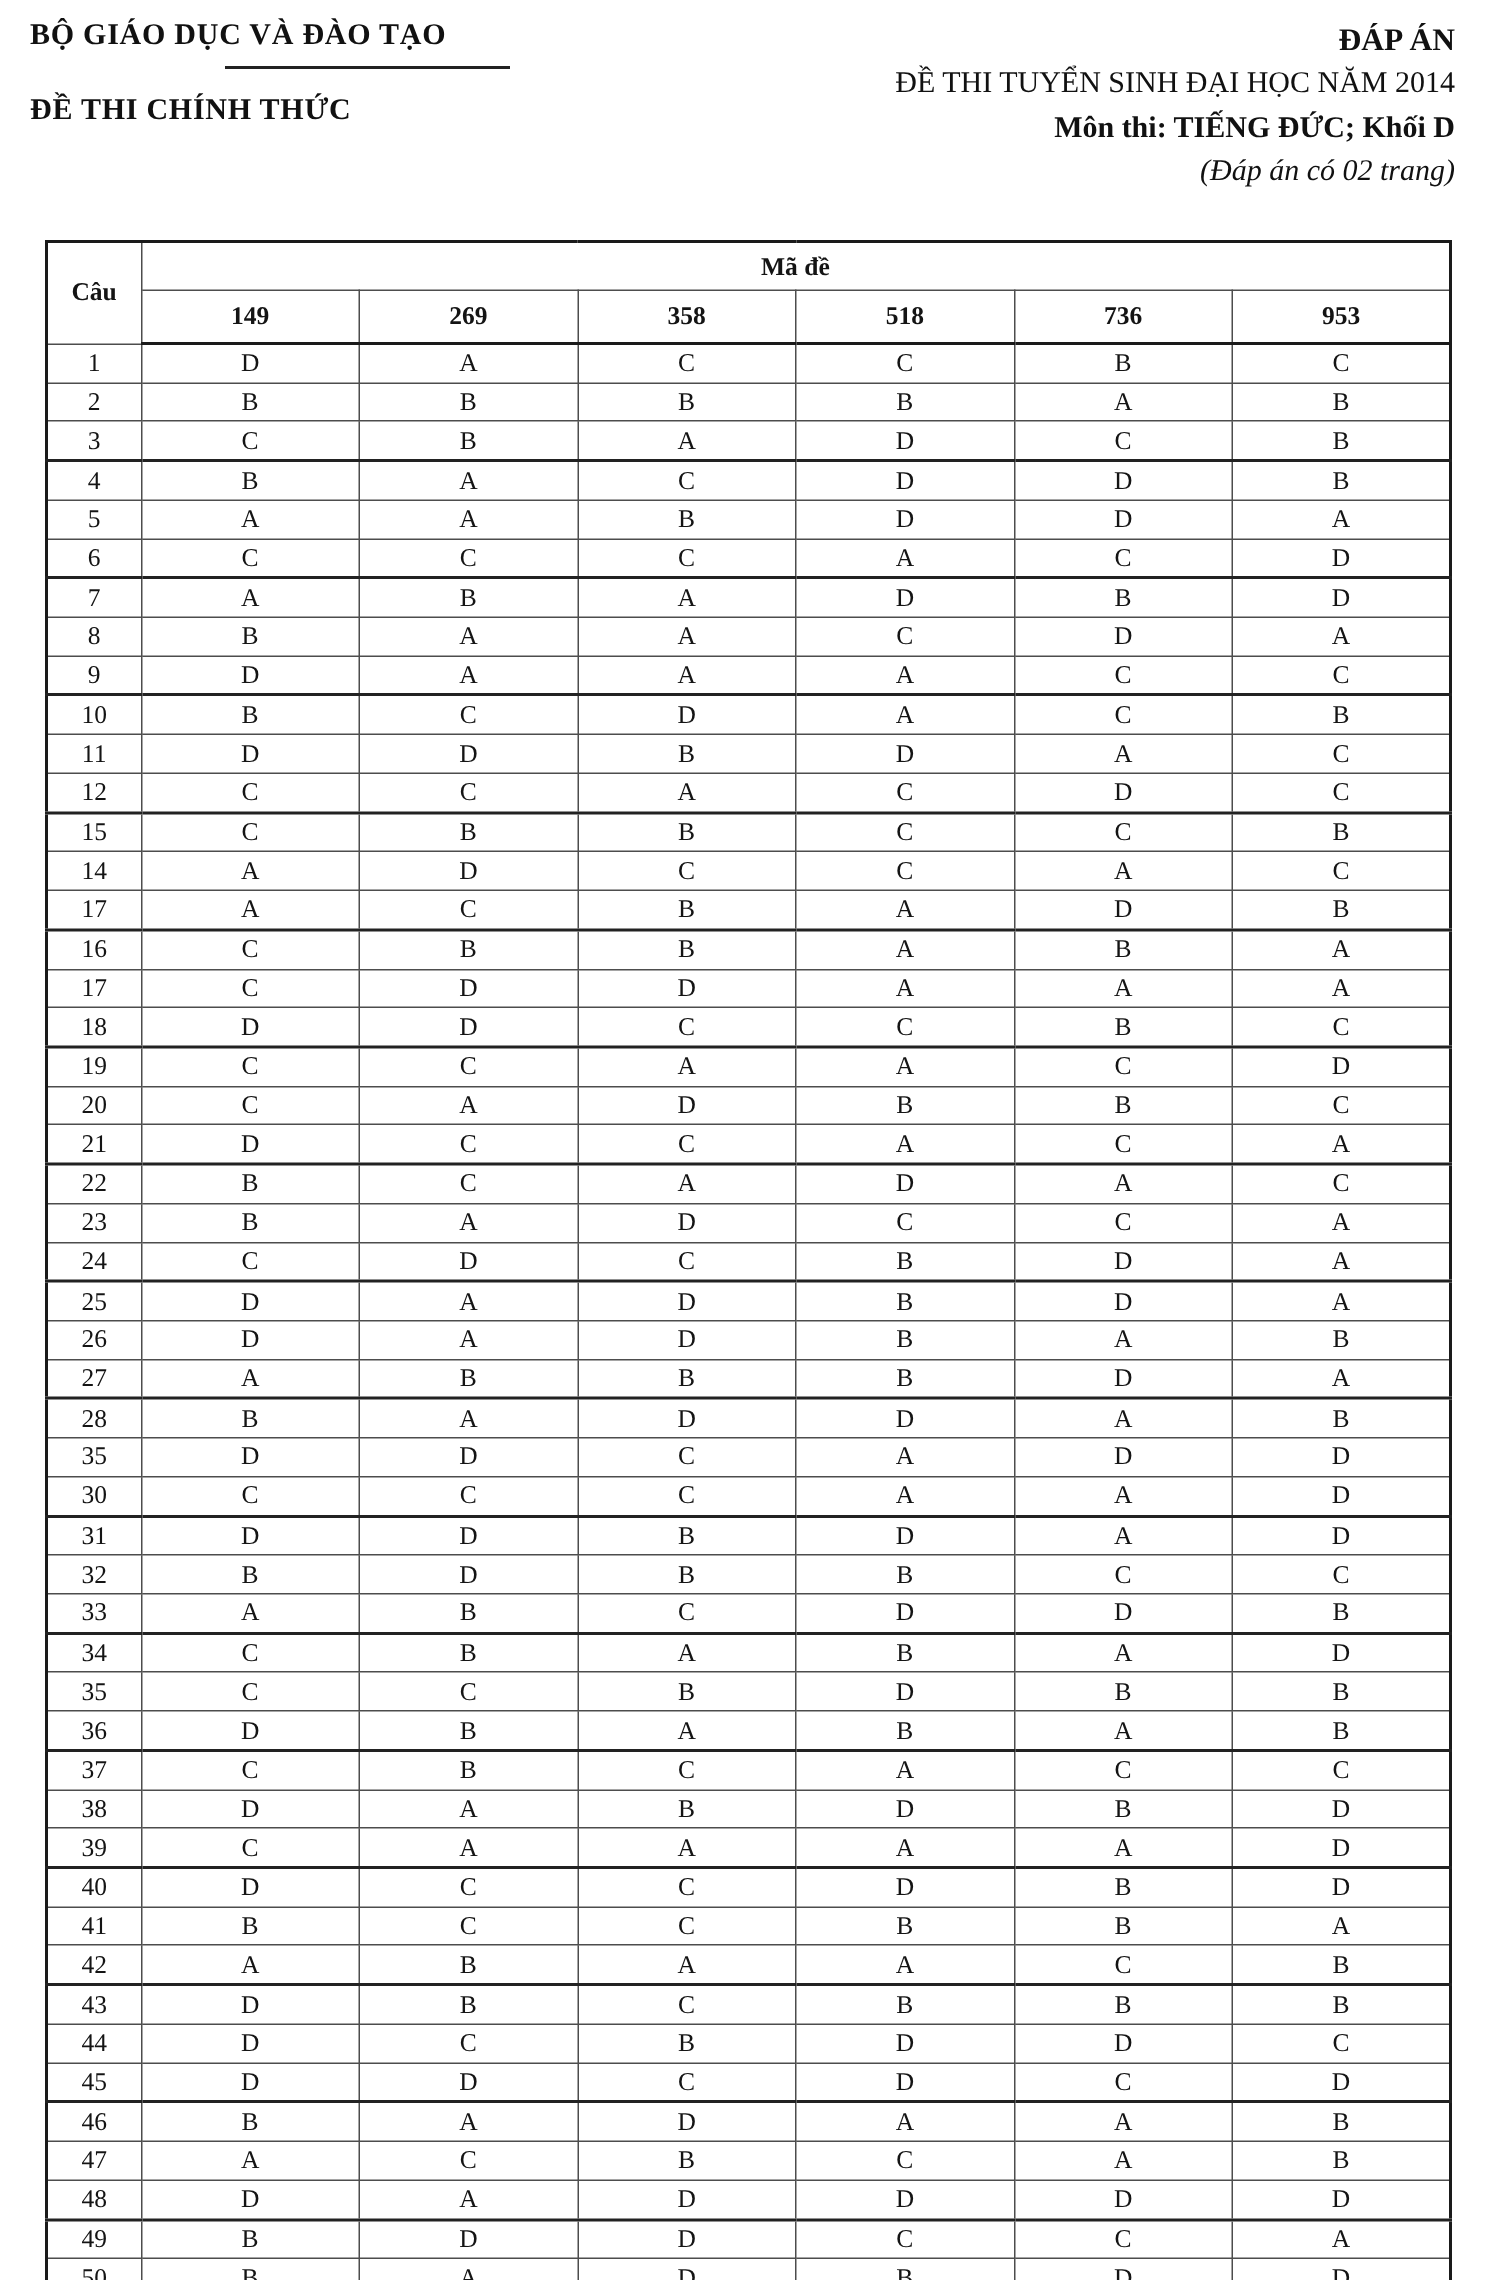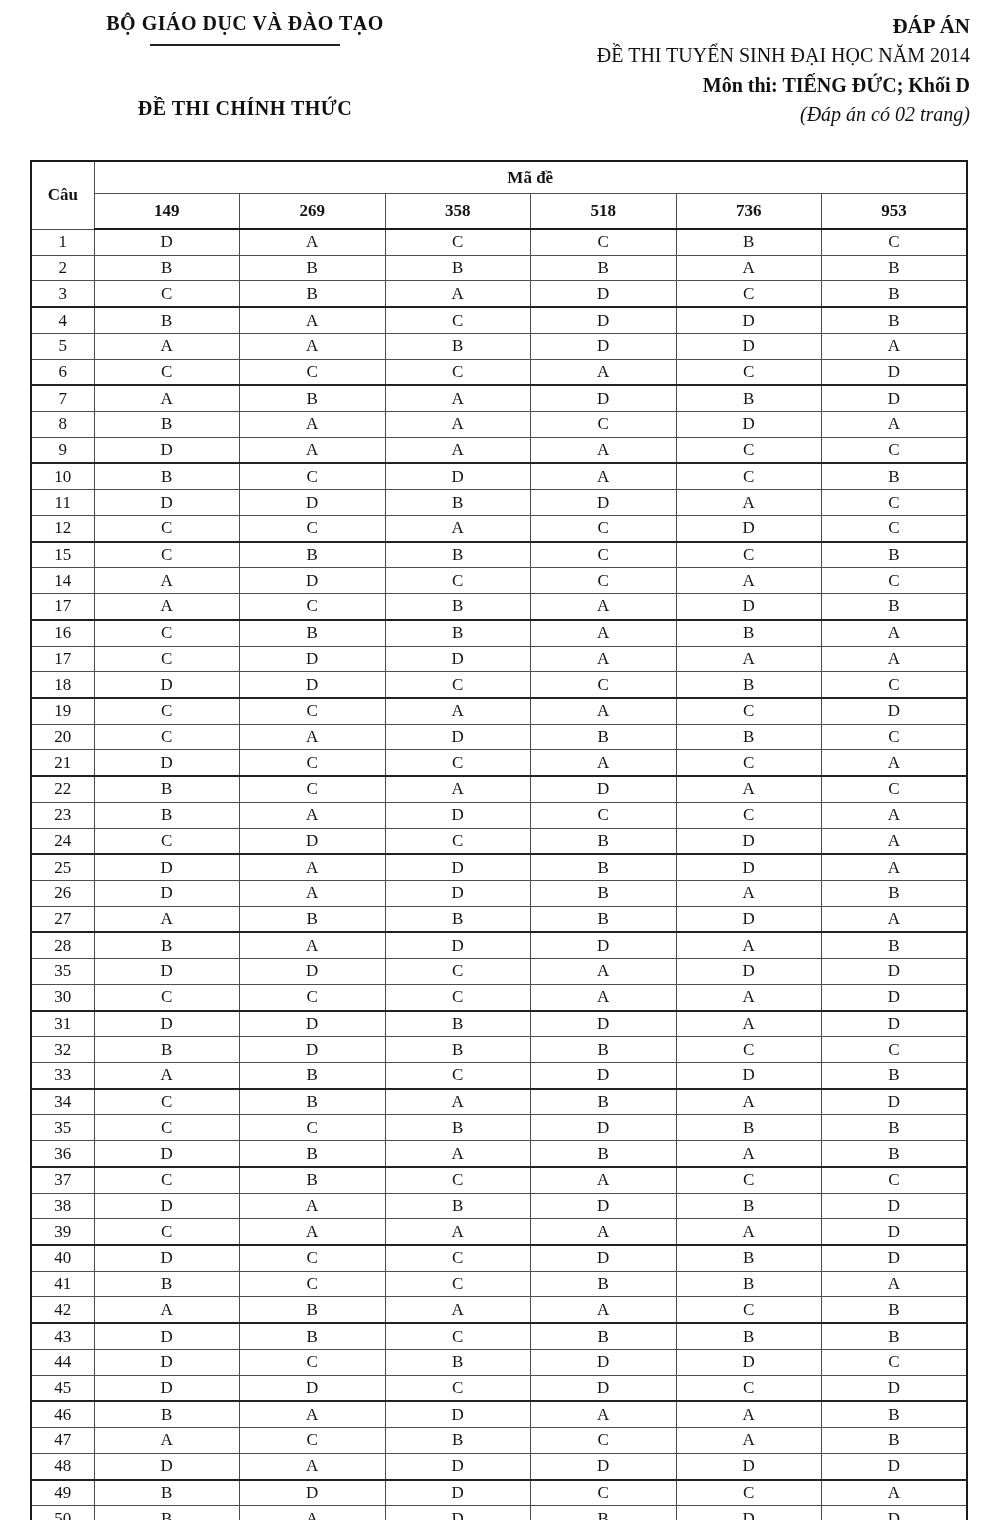--- a/index.html
+++ b/index.html
@@ -20,39 +20,39 @@
   
   .doc-header {
     position: absolute;
     top: 12px;
     left: 0;
     width: 1000px;
     display: flex;
   }
   .header-left {
     width: 470px;
-    text-align: center;
+    text-align: left;
     padding-left: 20px;
     box-sizing: border-box;
   }
   .ministry {
     font-size: 20px;
     font-weight: bold;
     letter-spacing: 0.5px;
   }
   .rule {
     width: 190px;
     height: 0;
     border-bottom: 2px solid #222222;
     margin: 9px auto 0 auto;
   }
   .official {
     font-size: 20px;
     font-weight: bold;
-    margin-top: 51px;
+    margin-top: 16px;
     letter-spacing: 0.5px;
   }
   .header-right {
     width: 530px;
     text-align: right;
     box-sizing: border-box;
     padding-right: 30px;
   }
   .hr-title {
     font-size: 21px;

